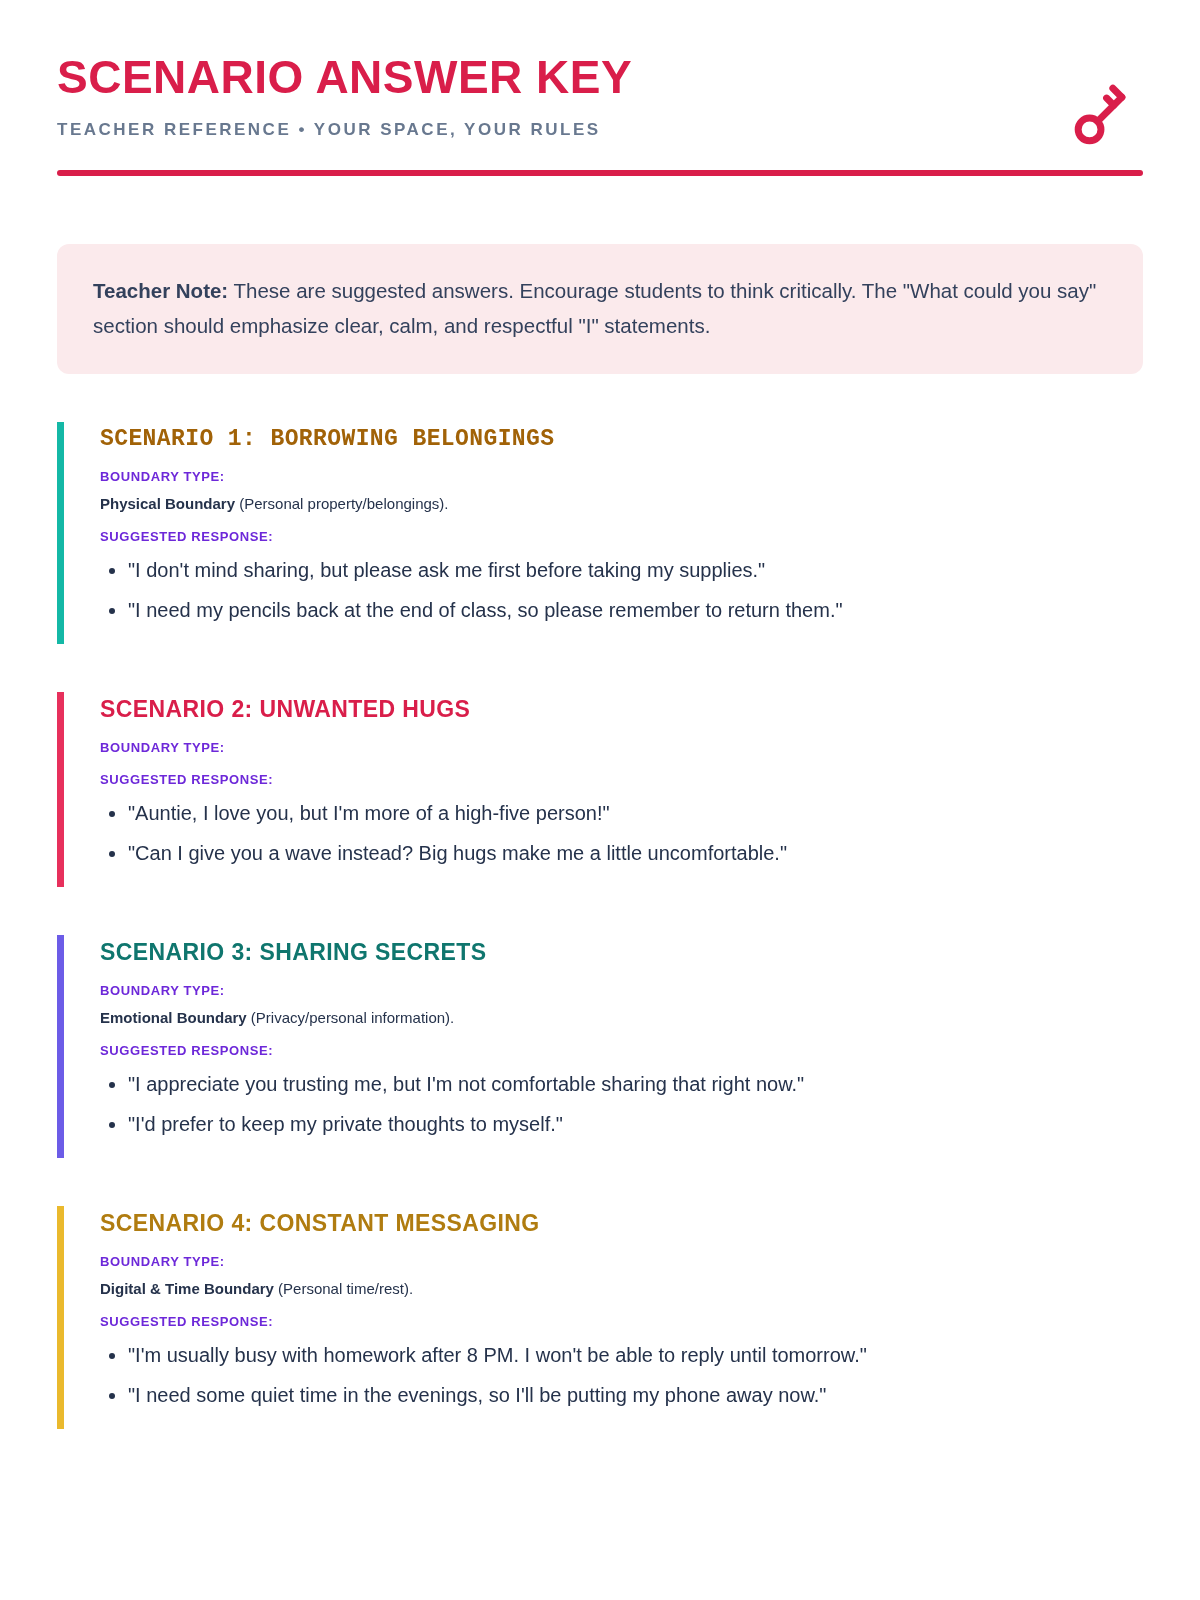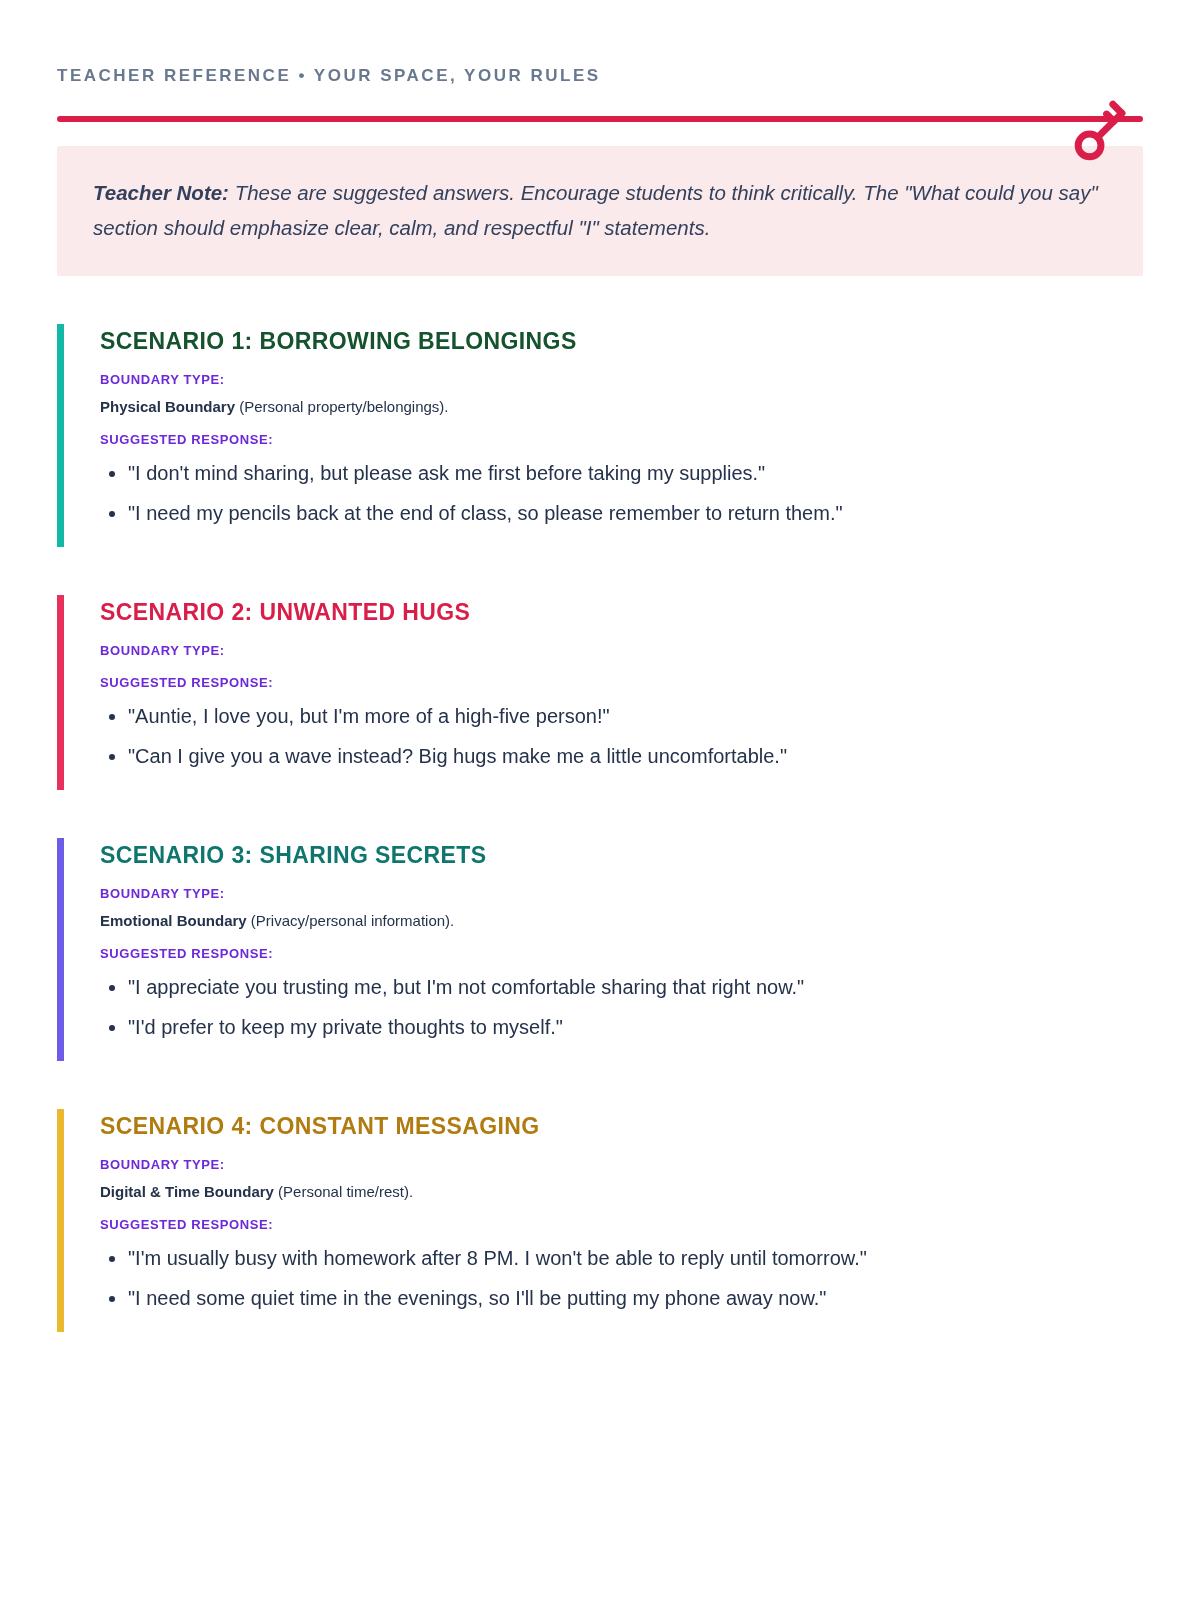--- a/index.html
+++ b/index.html
@@ -37,25 +37,24 @@
   }
   .rule {
     margin-top: 30px;
     height: 6px;
     border-radius: 3px;
     background: #D91E4A;
   }
 
   
   .note {
-    margin-top: 24px;
+    margin-top: 68px;
     background: #FBEAEC;
-    border-radius: 2px;
+    border-radius: 12px;
     padding: 30px 36px;
-    font-style: italic;
     font-size: 20.5px;
     line-height: 1.7;
     color: #33415C;
   }
   .note b { font-weight: 700; }
 
   
   .scenario {
     margin-top: 48px;
     border-left: 7px solid #ccc;
@@ -90,41 +89,42 @@
     margin: 11px 0;
     color: #25324B;
   }
 </style>
 </head>
 <body>
 
 <div class="page">
 
   <header class="page-header">
+    <h1 class="title" style="color: rgb(217, 30, 74);">SCENARIO ANSWER KEY</h1>
     <div class="subtitle">TEACHER REFERENCE • YOUR SPACE, YOUR RULES</div>
     <div class="key-icon">
       <svg width="76" height="76" viewBox="0 0 60 60">
         <g fill="none" stroke-width="5.5" stroke-linecap="round" transform="rotate(-45 30 30)" stroke="#D91E4A" style="stroke: rgb(217, 30, 74);">
           <circle cx="15" cy="30" r="9"></circle>
           <line x1="24" y1="30" x2="51" y2="30"></line>
           <line x1="42" y1="30" x2="42" y2="22"></line>
           <line x1="51" y1="30" x2="51" y2="20"></line>
         </g>
       </svg>
     </div>
   </header>
 
   <div class="rule" style="background-color: rgb(217, 30, 74);"></div>
 
   <div class="note" style="background-color: rgb(251, 234, 236);">
     <b>Teacher Note:</b><span> These are suggested answers. Encourage students to think critically. The "What could you say" section should emphasize clear, calm, and respectful "I" statements.</span>
   </div>
 
   <section class="scenario" style="border-left-color: rgb(20, 184, 166);">
-    <h2 class="sc-title" style="color: #14532d;">SCENARIO 1: BORROWING BELONGINGS</h2>
+    <h2 class="sc-title" style="color: #a16207; font-family: Liberation Mono, monospace;">SCENARIO 1: BORROWING BELONGINGS</h2>
     <div class="sc-label">BOUNDARY TYPE:</div>
     <p class="sc-boundary"><span class="bold">Physical Boundary</span><span> (Personal property/belongings).</span></p>
     <div class="sc-label">SUGGESTED RESPONSE:</div>
     <ul class="responses">
       <li>"I don't mind sharing, but please ask me first before taking my supplies."</li>
       <li>"I need my pencils back at the end of class, so please remember to return them."</li>
     </ul>
   </section>
 
   <section class="scenario" style="border-left-color: rgb(231, 48, 92);">

